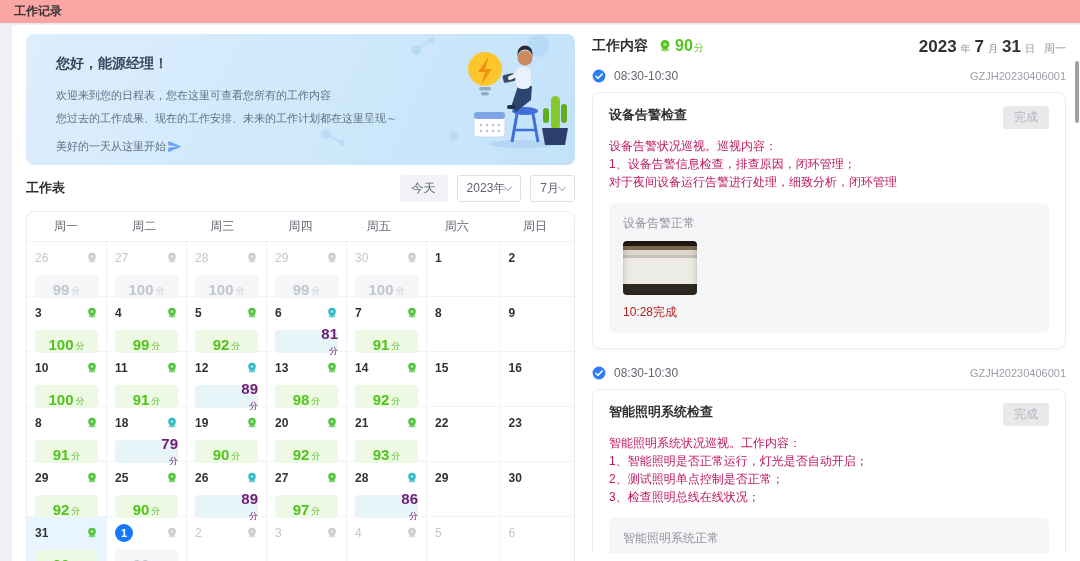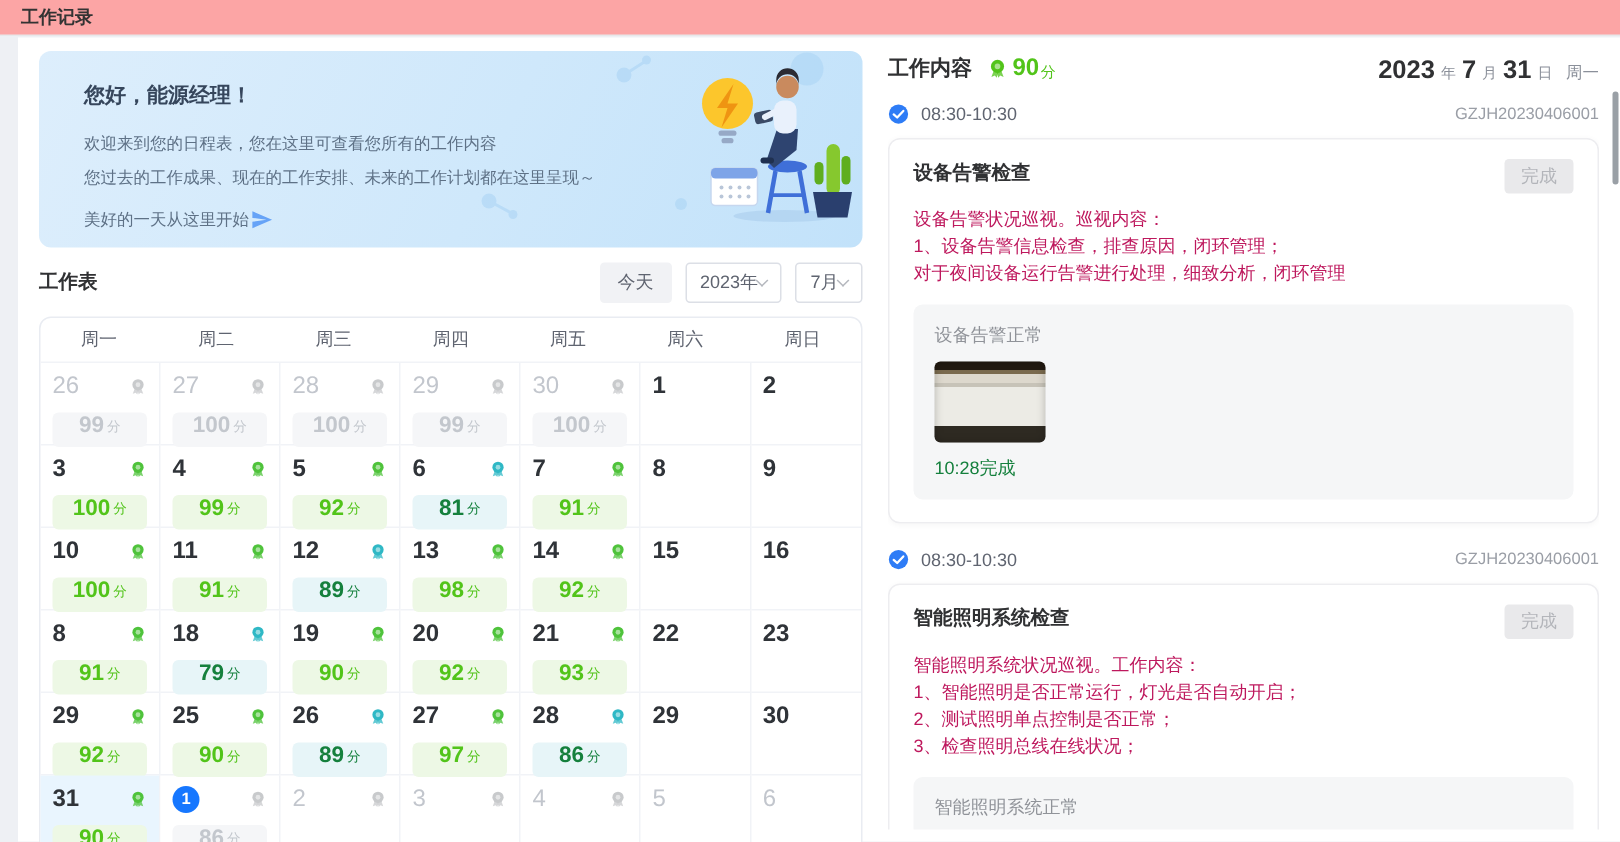--- a/index.html
+++ b/index.html
@@ -41,30 +41,30 @@
   .cal-head { display:grid; grid-template-columns:repeat(7,1fr); height:30px;
     align-items:center; text-align:center; font-size:12px; color:#5f6470;
     border-bottom:1px solid #f1f3f7; }
   .cal-body { display:grid; grid-template-columns:repeat(7,1fr); }
   .cell { height:55px; border-right:1px solid #f1f3f7; border-bottom:1px solid #f1f3f7;
     padding:7px 8px 0; cursor:pointer; }
   .cell:nth-child(7n) { border-right:none; }
   .cell:nth-child(n+36) { border-bottom:none; }
   .cell.selected { background:#e9f5fe; border-bottom-left-radius:8px; }
   .cell-top { display:flex; justify-content:space-between; align-items:center; height:18px; }
-  .day { font-size:16px; font-weight:600; color:#2f3338; }
+  .day { font-size:12px; font-weight:600; color:#2f3338; }
   .cell.faded .day { color:#c2c6cd; font-weight:400; }
   .today-dot { width:18px; height:18px; border-radius:50%; background:#1677ff; color:#fff;
     font-size:11px; font-weight:600; display:flex; align-items:center; justify-content:center; }
   .badge { margin:8px auto 0; width:63px; height:23px; border-radius:4px;
-    display:flex; align-items:flex-start; justify-content:center; font-weight:700; }
+    display:flex; align-items:flex-end; justify-content:center; font-weight:700; }
   .badge .num { font-size:15px; }
   .badge .suf { font-size:9px; font-weight:400; margin-left:2px; margin-top:3px; }
   .tone-green { color:#52c41a; background:#edf8e5; }
-  .tone-teal  { color:#15803d; background:#e7f5f8; }
+  .tone-teal  { color:#701a75; background:#e7f5f8;flex-direction:column; }
   .tone-gray  { color:#c3c7cd; background:#f5f6f8; }
 
   
   .right { position:absolute; left:566px; right:0; top:0; bottom:0; padding:12px 14px 0; }
   .wc-head { display:flex; align-items:flex-start; }
   .wc-title { font-size:14px; font-weight:700; color:#303133; }
   .wc-score { display:flex; align-items:center; margin-left:10px; }
   .wc-score .num { font-size:16px; font-weight:700; color:#52c41a; margin-left:3px; }
   .wc-score .suf { font-size:10px; color:#52c41a; margin-left:1px; margin-top:4px; }
   .wc-date { margin-left:auto; display:flex; align-items:baseline; color:#303133; }
@@ -82,21 +82,21 @@
   .card-title { font-size:13px; font-weight:700; color:#303133; flex:1; }
   .status { background:#e9e9eb; color:#b3b5ba; font-size:12px; padding:3px 11px;
     border-radius:3px; }
   .desc { font-size:12px; color:#be185d; line-height:18px; margin-top:8px; }
   .result { background:#f5f6f7; border-radius:6px; margin-top:12px; padding:12px 14px 12px; }
   .result-label { font-size:12px; color:#909399; }
   .photo { width:74px; height:54px; border-radius:4px; margin-top:9px; cursor:pointer;
     box-shadow:inset 0 0 6px rgba(0,0,0,.25); }
   .photo-monitor { background:linear-gradient(180deg,#221a11 0 10%,#7a6a4e 10% 16%,
     #ddd8cd 16% 26%,#c7c3b8 26% 32%,#ecebe5 32% 80%,#2e2a22 80% 100%); }
-  .result-time { font-size:12px; color:#15803d; margin-top:9px; }
+  .result-time { font-size:12px; color:#b91c1c; margin-top:9px; }
 
   .vscroll { position:absolute; right:1px; top:36px; width:4px; height:62px;
     background:#9aa0a6; border-radius:2px; cursor:pointer; }
 </style>
 </head>
 <body>
 
 <div class="topbar">
   <span class="topbar-title">工作记录</span>
 </div>

